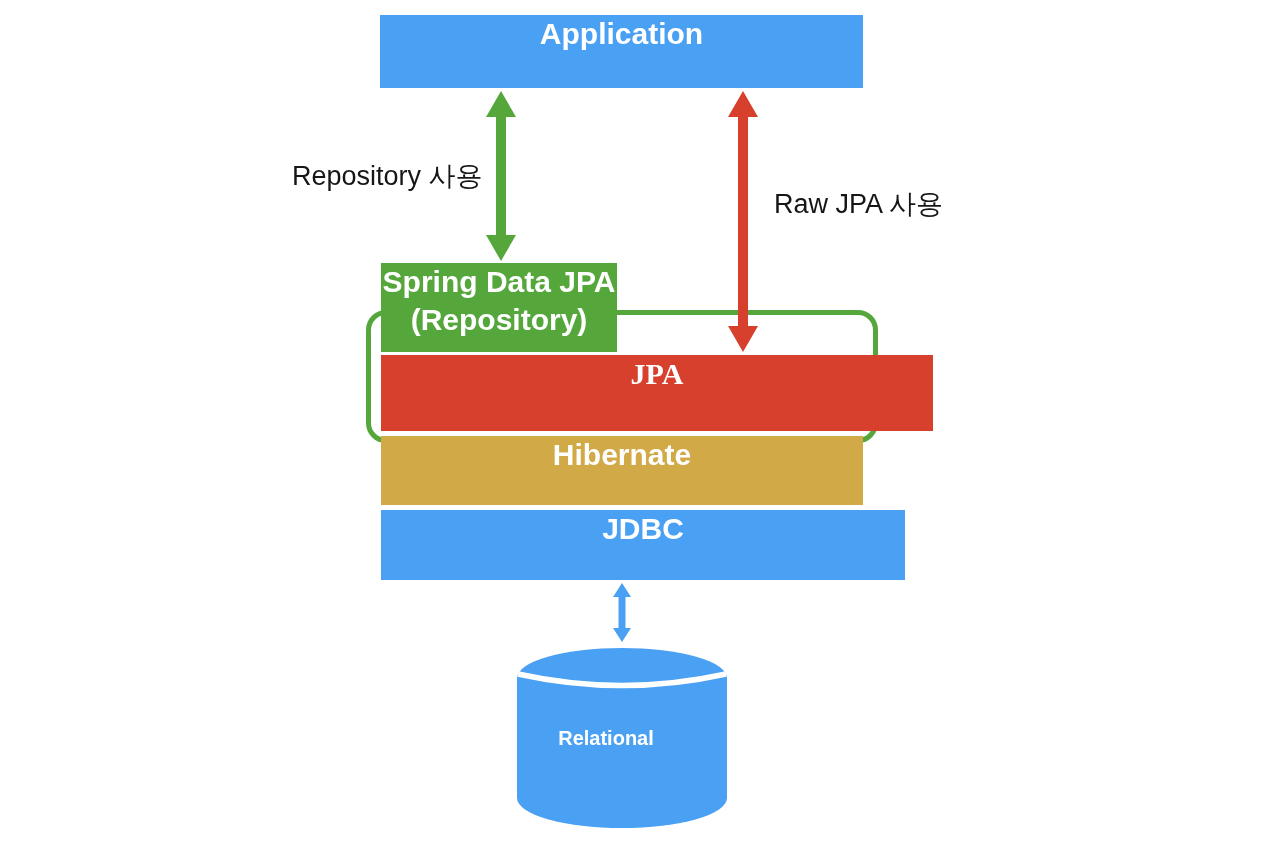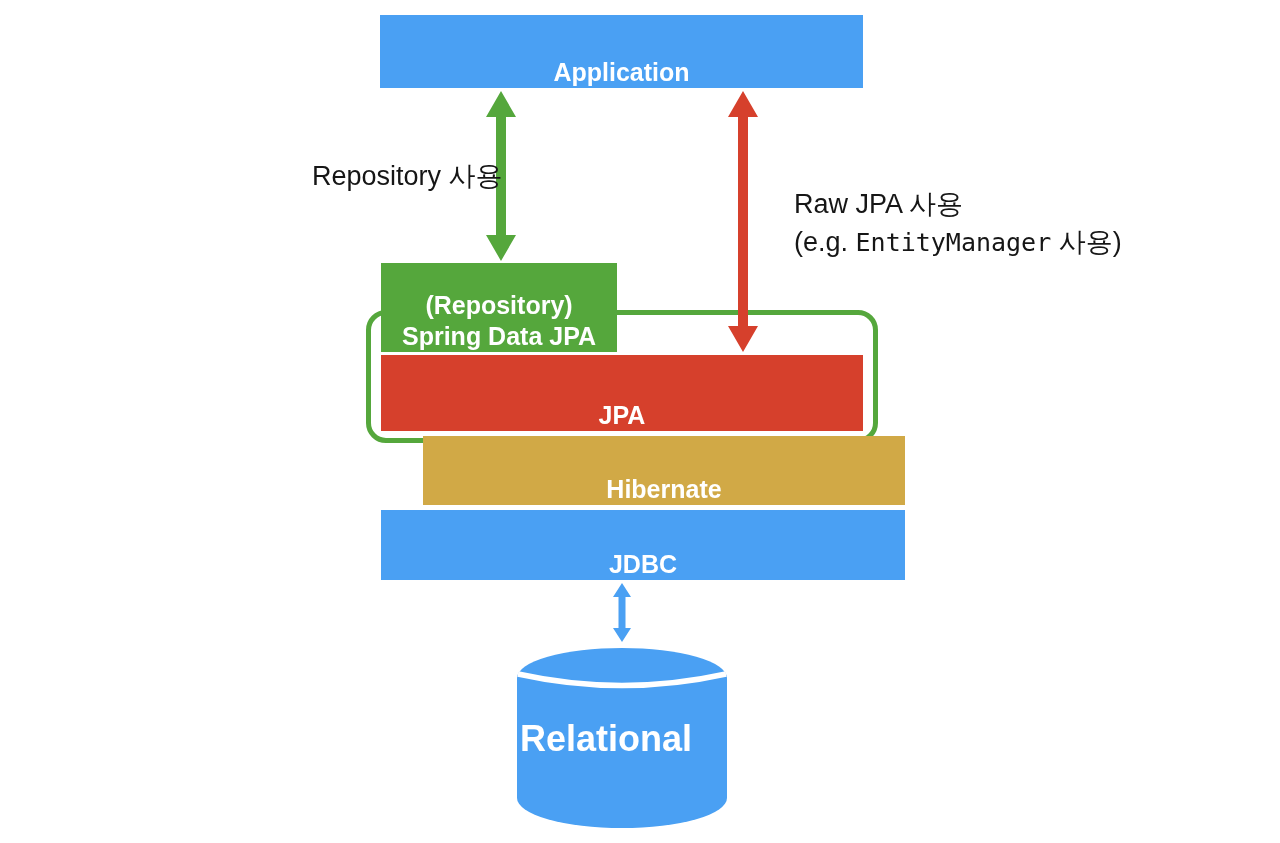--- a/index.html
+++ b/index.html
@@ -5,84 +5,83 @@
   :root{
     --blue:#4AA0F3; --green:#55A73C; --red:#D6402C; --gold:#D1A946;
     --box-text:#FFFFFF; --label-text:#161616; --background:#FFFFFF;
   }
   html,body{margin:0;padding:0;background:var(--background);}
   .canvas{
     position:relative;width:1280px;height:843px;background:var(--background);
     font-family:"Liberation Sans",sans-serif;overflow:hidden;
   }
   .box{
-    position:absolute;display:flex;flex-direction:column;align-items:center;justify-content:flex-end;
-    color:var(--box-text);font-weight:bold;font-size:25px;text-align:center;line-height:1.25;
+    position:absolute;display:flex;flex-direction:column;align-items:center;justify-content:flex-start;
+    color:var(--box-text);font-weight:bold;font-size:30px;text-align:center;line-height:1.25;
   }
   .box-blue{background:var(--blue);}
   .box-green{background:var(--green);}
   .box-red{background:var(--red);}
   .box-gold{background:var(--gold);}
   .app-box{left:380px;top:15px;width:483px;height:73px;z-index:2;}
   .sdj-box{left:381px;top:263px;width:236px;height:89px;z-index:2;}
-  .jpa-box{left:381px;top:355px;width:482px;height:76px;z-index:2;}
-  .hib-box{left:381px;top:436px;width:482px;height:69px;z-index:1;margin-left:42px;}
+  .jpa-box{left:381px;top:355px;width:552px;height:76px;z-index:2;font-family:Liberation Serif, serif;}
+  .hib-box{left:381px;top:436px;width:482px;height:69px;z-index:1;}
   .jdbc-box{left:381px;top:510px;width:524px;height:70px;z-index:2;}
   .group-outline{
     position:absolute;left:366px;top:310px;width:512px;height:133px;
     border:5px solid var(--green);border-radius:20px;box-sizing:border-box;
     background:transparent;z-index:1;
   }
   .annotation{
-    position:absolute;color:var(--label-text);font-size:27px;line-height:38px;z-index:4;white-space:nowrap;margin-left:20px;
+    position:absolute;color:var(--label-text);font-size:27px;line-height:38px;z-index:4;white-space:nowrap;
   }
   .repo-label{left:292px;top:157px;}
   .rawjpa-label{left:774px;top:185px;}
   .code{font-family:"DejaVu Sans Mono",monospace;font-size:25px;}
   .arrow-layer{position:absolute;left:0;top:0;width:1280px;height:843px;z-index:3;pointer-events:none;}
   .db-text{
     position:absolute;left:517px;top:722px;width:178px;z-index:4;text-align:center;
-    color:var(--box-text);font-weight:bold;font-size:36px;line-height:33px;
+    color:var(--box-text);font-weight:bold;font-size:20px;line-height:33px;
   }
 </style>
 </head>
 <body>
 
 <div class="canvas">
 
   <div class="group-outline"></div>
 
   <div class="box box-blue app-box">
     <span>Application</span>
   </div>
 
   <div class="box box-green sdj-box">
+    <span>Spring Data JPA</span>
     <span>(Repository)</span>
-    <span>Spring Data JPA</span>
   </div>
 
   <div class="box box-red jpa-box">
     <span>JPA</span>
   </div>
 
   <div class="box box-gold hib-box">
     <span>Hibernate</span>
   </div>
 
   <div class="box box-blue jdbc-box">
     <span>JDBC</span>
   </div>
 
   <div class="annotation repo-label">
     <span>Repository 사용</span>
   </div>
 
   <div class="annotation rawjpa-label">
     <div><span>Raw JPA 사용</span></div>
-    <div><span>(e.g. </span><span class="code">EntityManager</span><span> 사용)</span></div>
   </div>
 
   <svg class="arrow-layer" viewBox="0 0 1280 843" xmlns="http://www.w3.org/2000/svg">
 
     <polygon fill="var(--green)" points="501,91 516,117 506,117 506,235 516,235 501,261 486,235 496,235 496,117 486,117"></polygon>
 
     <polygon fill="var(--red)" points="743,91 758,117 748,117 748,326 758,326 743,352 728,326 738,326 738,117 728,117"></polygon>
 
     <polygon fill="var(--blue)" points="622,583 631,597 625.5,597 625.5,628 631,628 622,642 613,628 618.5,628 618.5,597 613,597"></polygon>
 

